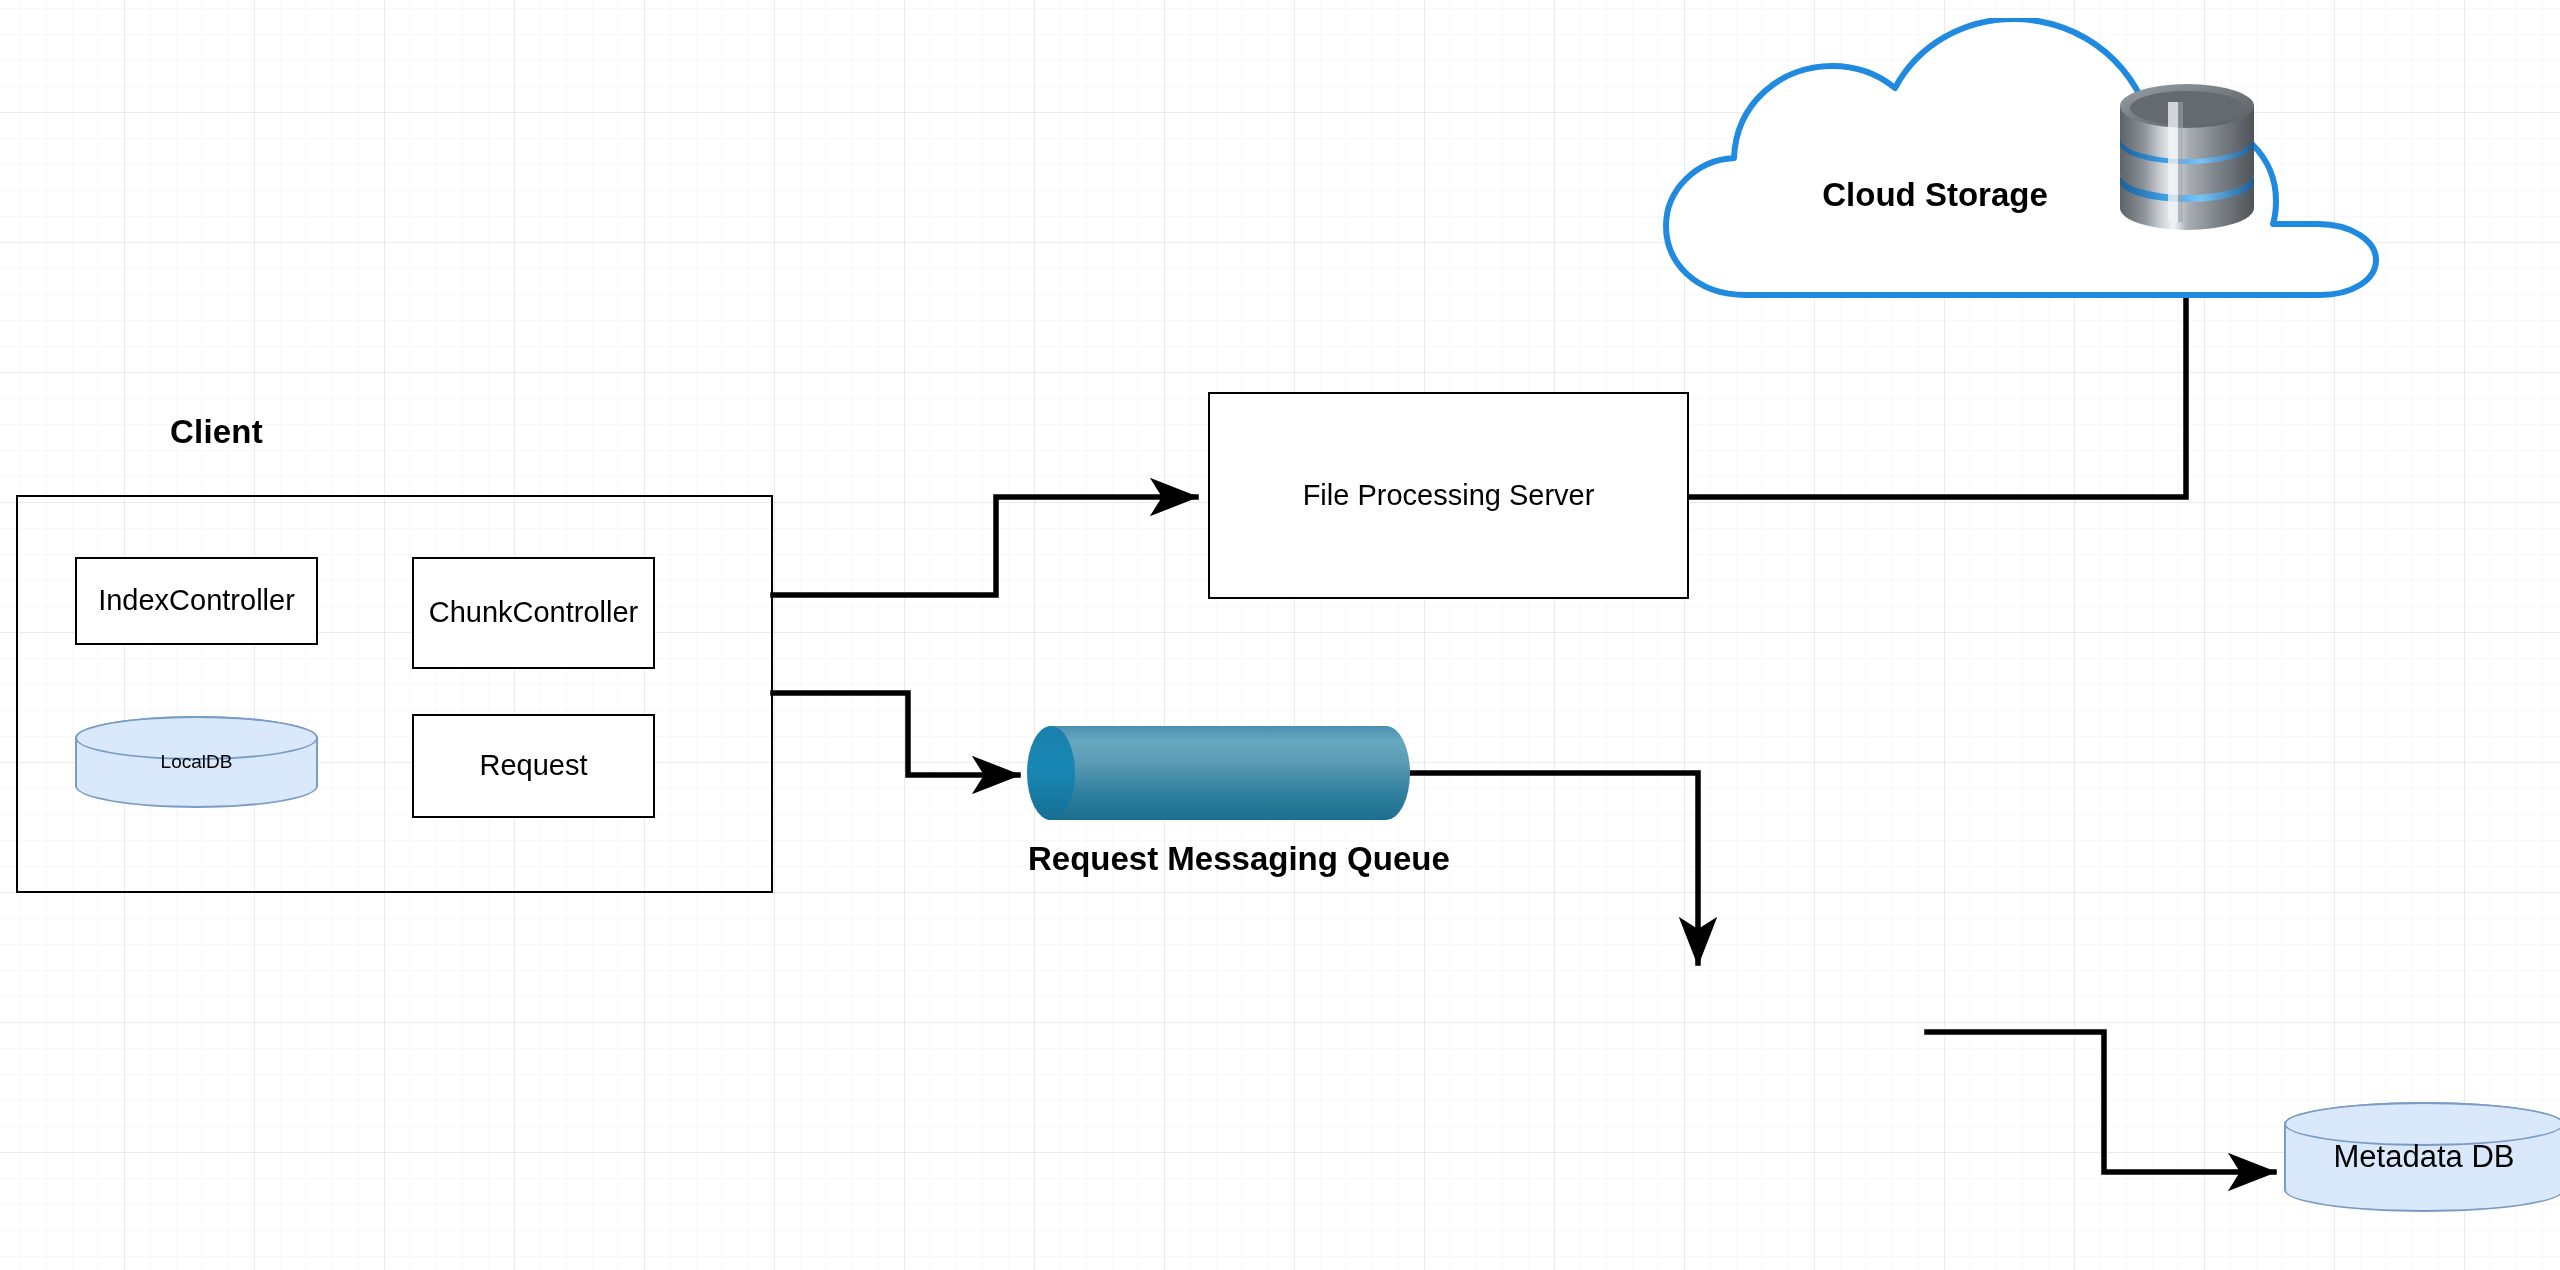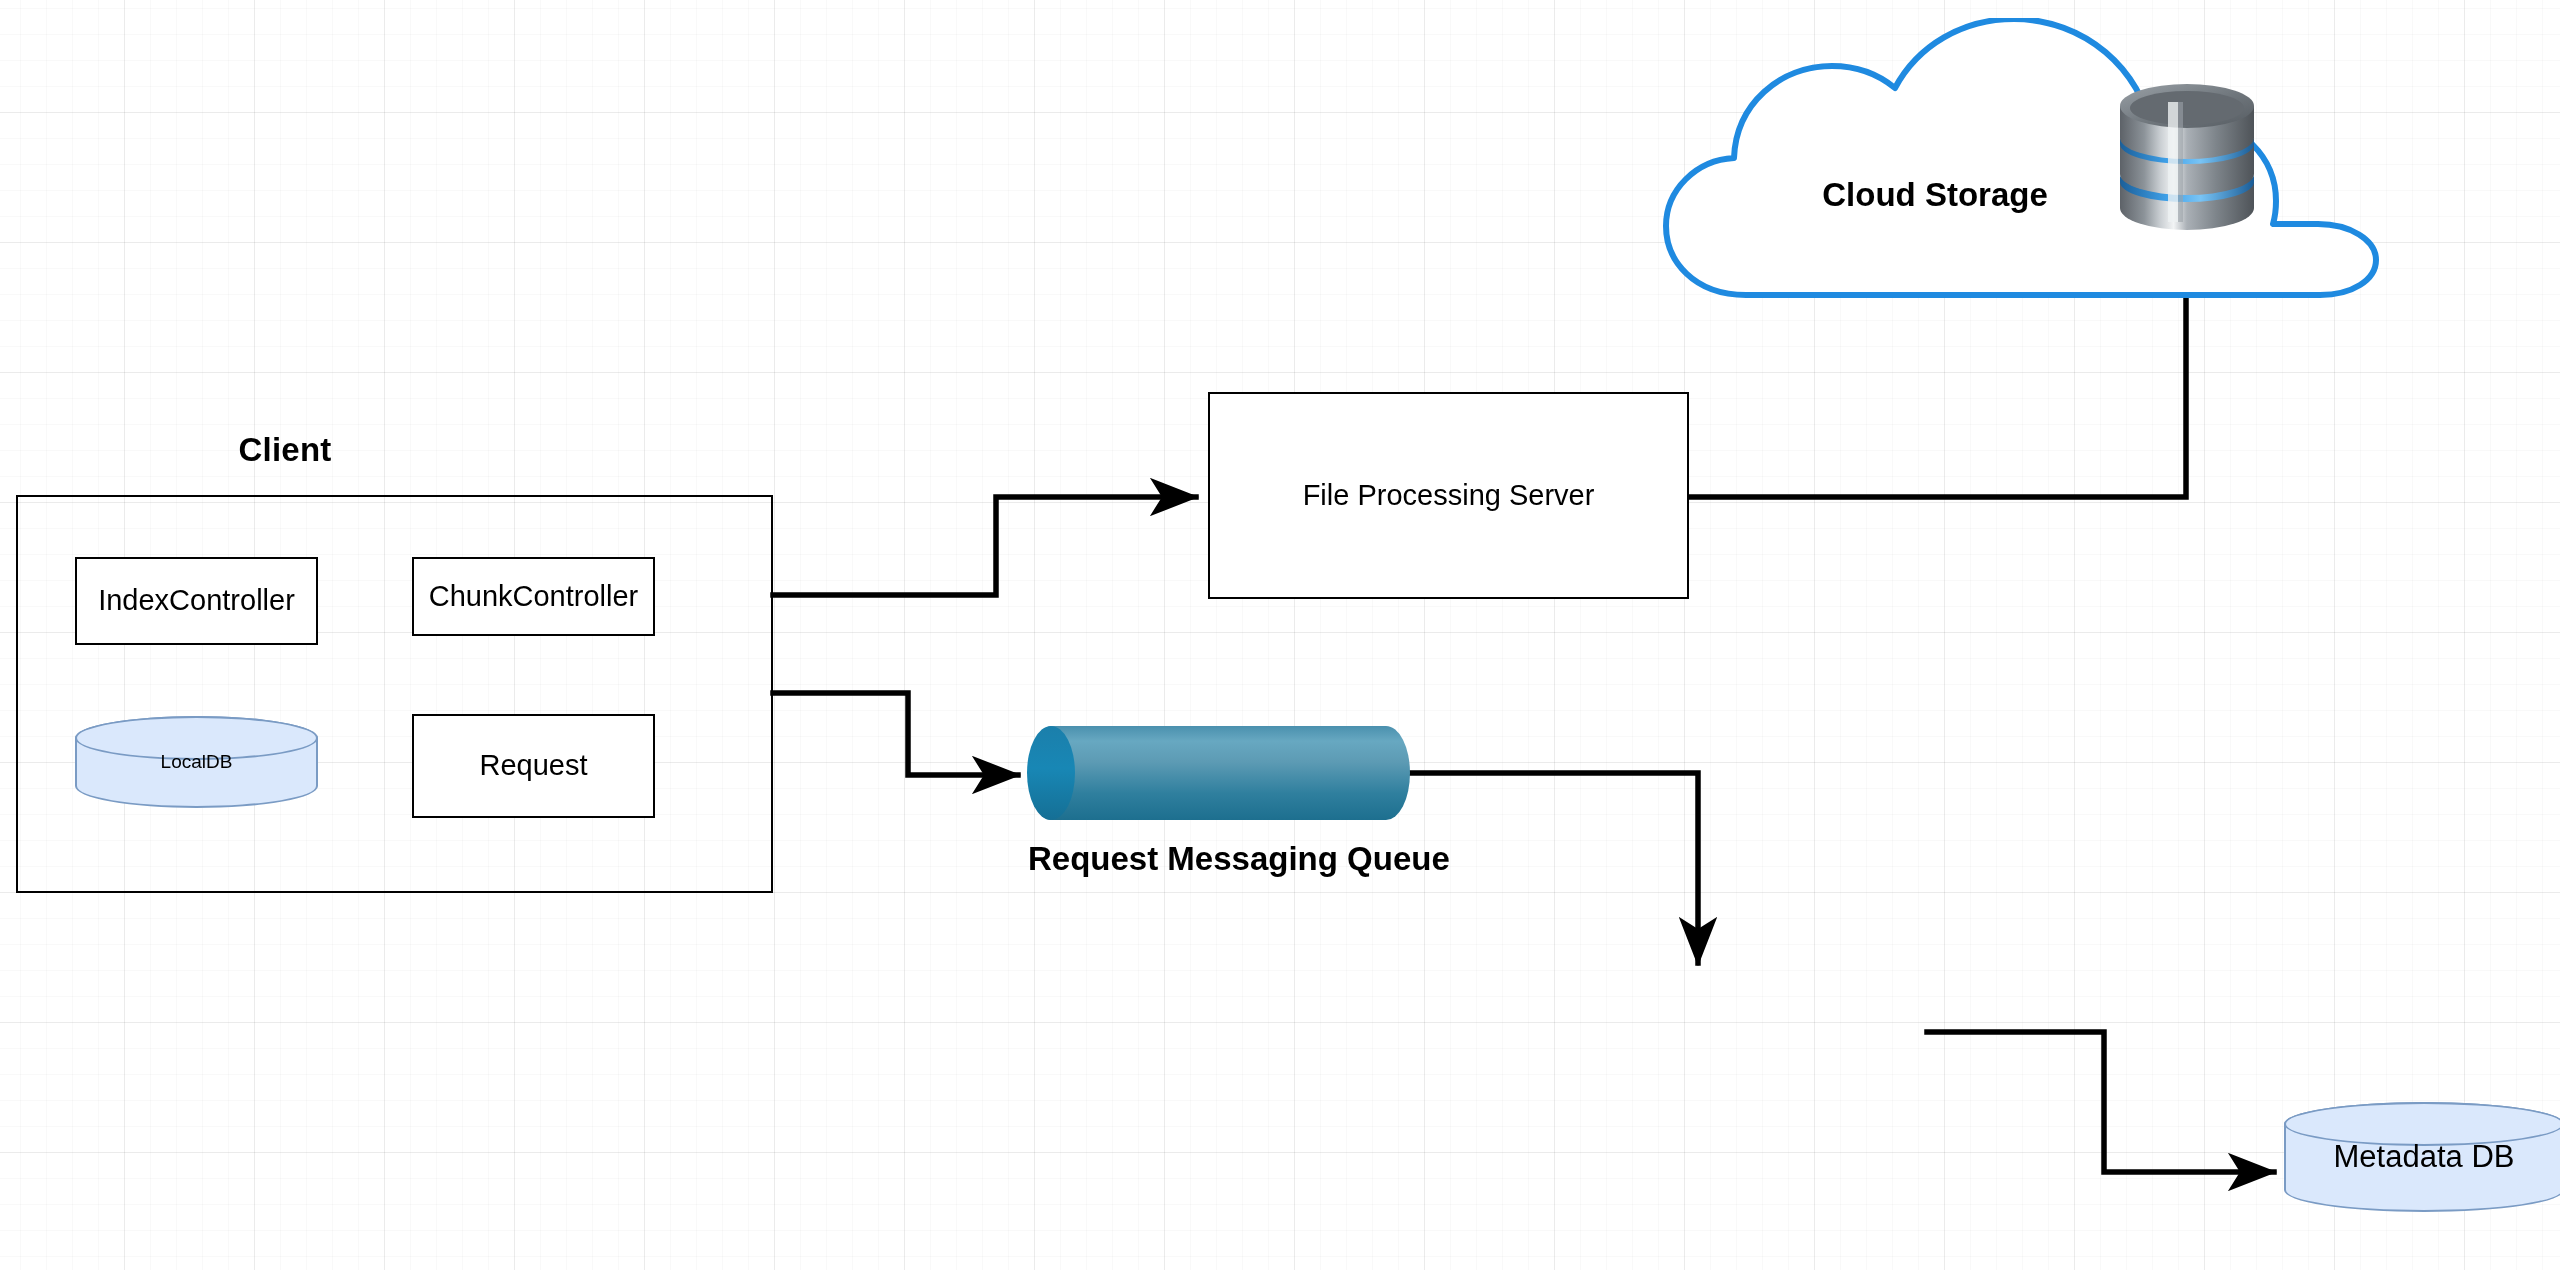--- a/index.html
+++ b/index.html
@@ -61,29 +61,27 @@
     top: 495px;
     width: 757px;
     height: 398px;
     background: transparent;
   }
   #client-title {
     position: absolute;
     left: 170px;
     top: 413px;
     width: 230px;
-    text-align: center;
     font-size: 33px;
     font-weight: bold;
     color: #000000;
     letter-spacing: 0.2px;
-    margin-top: 18px;
   }
   #index-controller { left: 75px;  top: 557px; width: 243px; height: 88px; }
-  #chunk-controller { left: 412px; top: 557px; width: 243px; height: 79px; }
+  #chunk-controller { left: 412px; top: 557px; width: 243px; height: 112px; }
   #watcher          { left: 412px; top: 714px; width: 243px; height: 104px; }
 
   
   #file-processing-server { left: 1208px; top: 392px;  width: 481px; height: 207px; }
   #metadata-server        { left: 1468px; top: 973px;  width: 459px; height: 240px; }
 
   
   .db-cyl {
     position: absolute;
     box-sizing: border-box;

